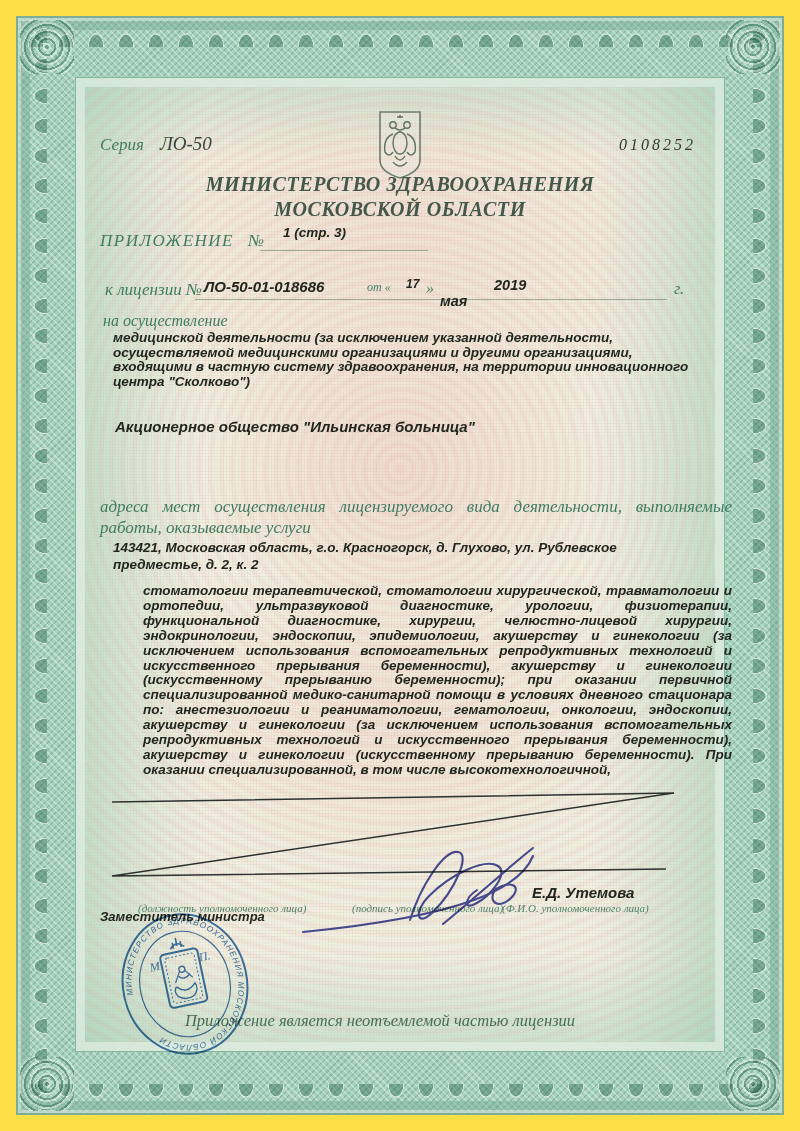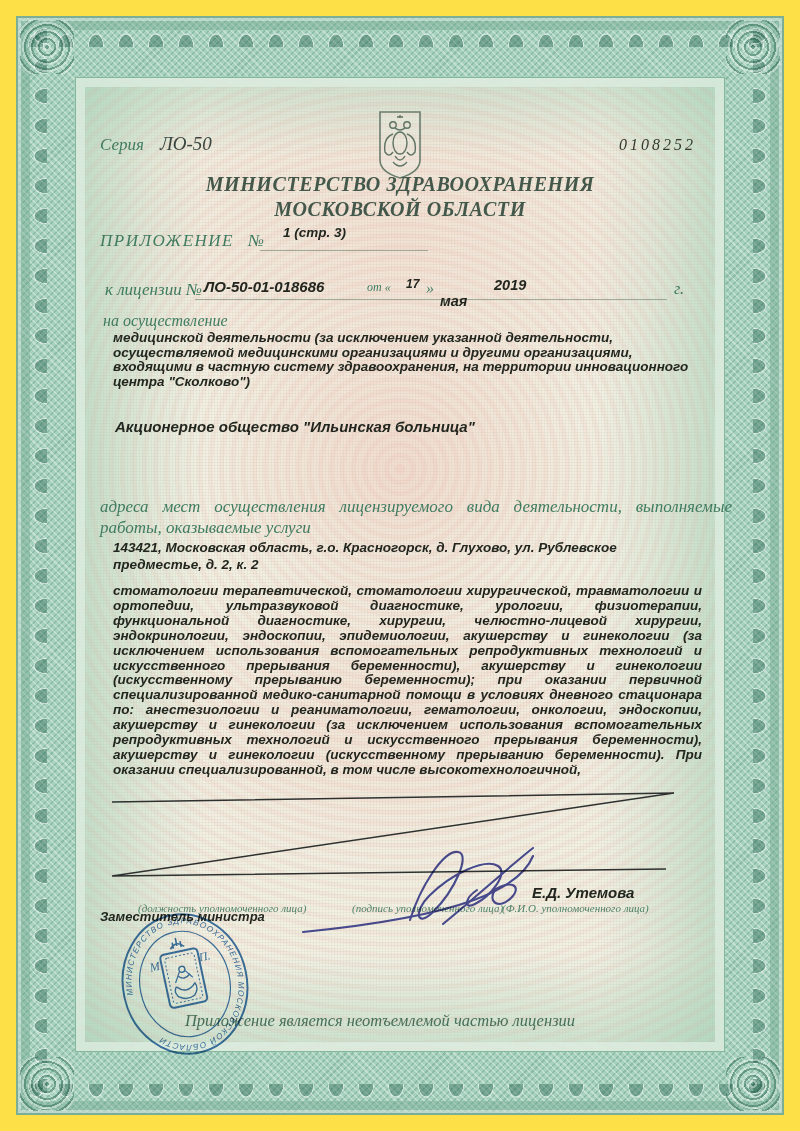--- a/index.html
+++ b/index.html
@@ -48,21 +48,21 @@
   .green{color:#3f7b60;}
   .lbl{font-size:17px;color:#3f7b60;}
   .note{font-size:11px;color:#4e8068;}
   .typed{font-family:"Liberation Sans",sans-serif;font-weight:700;color:#22261f;}
   .abs{position:absolute;}
   .uline{position:absolute;height:1px;background:rgba(96,118,100,.55);}
   .title{position:absolute;left:0;right:0;top:172px;text-align:center;
     font-weight:700;font-size:20px;line-height:25px;color:#43584a;letter-spacing:.6px;}
   .serial-row{position:absolute;top:133px;left:100px;right:104px;display:flex;
     justify-content:space-between;align-items:baseline;}
-  .works-par{font-size:13.5px;line-height:14.9px;text-align:justify;}
+  .works-par{font-size:13.5px;line-height:14.9px;text-align:justify;margin-left:30px;}
   .sig-ink{stroke:#4c50a3;stroke-width:2.1;fill:none;stroke-linecap:round;mix-blend-mode:multiply;}
   .stampwrap{mix-blend-mode:multiply;opacity:.92;}
 </style>
 </head>
 <body>
 
 <div class="sheet">
 
   <div class="border-frame">
     <div class="arch arch-top"></div>

